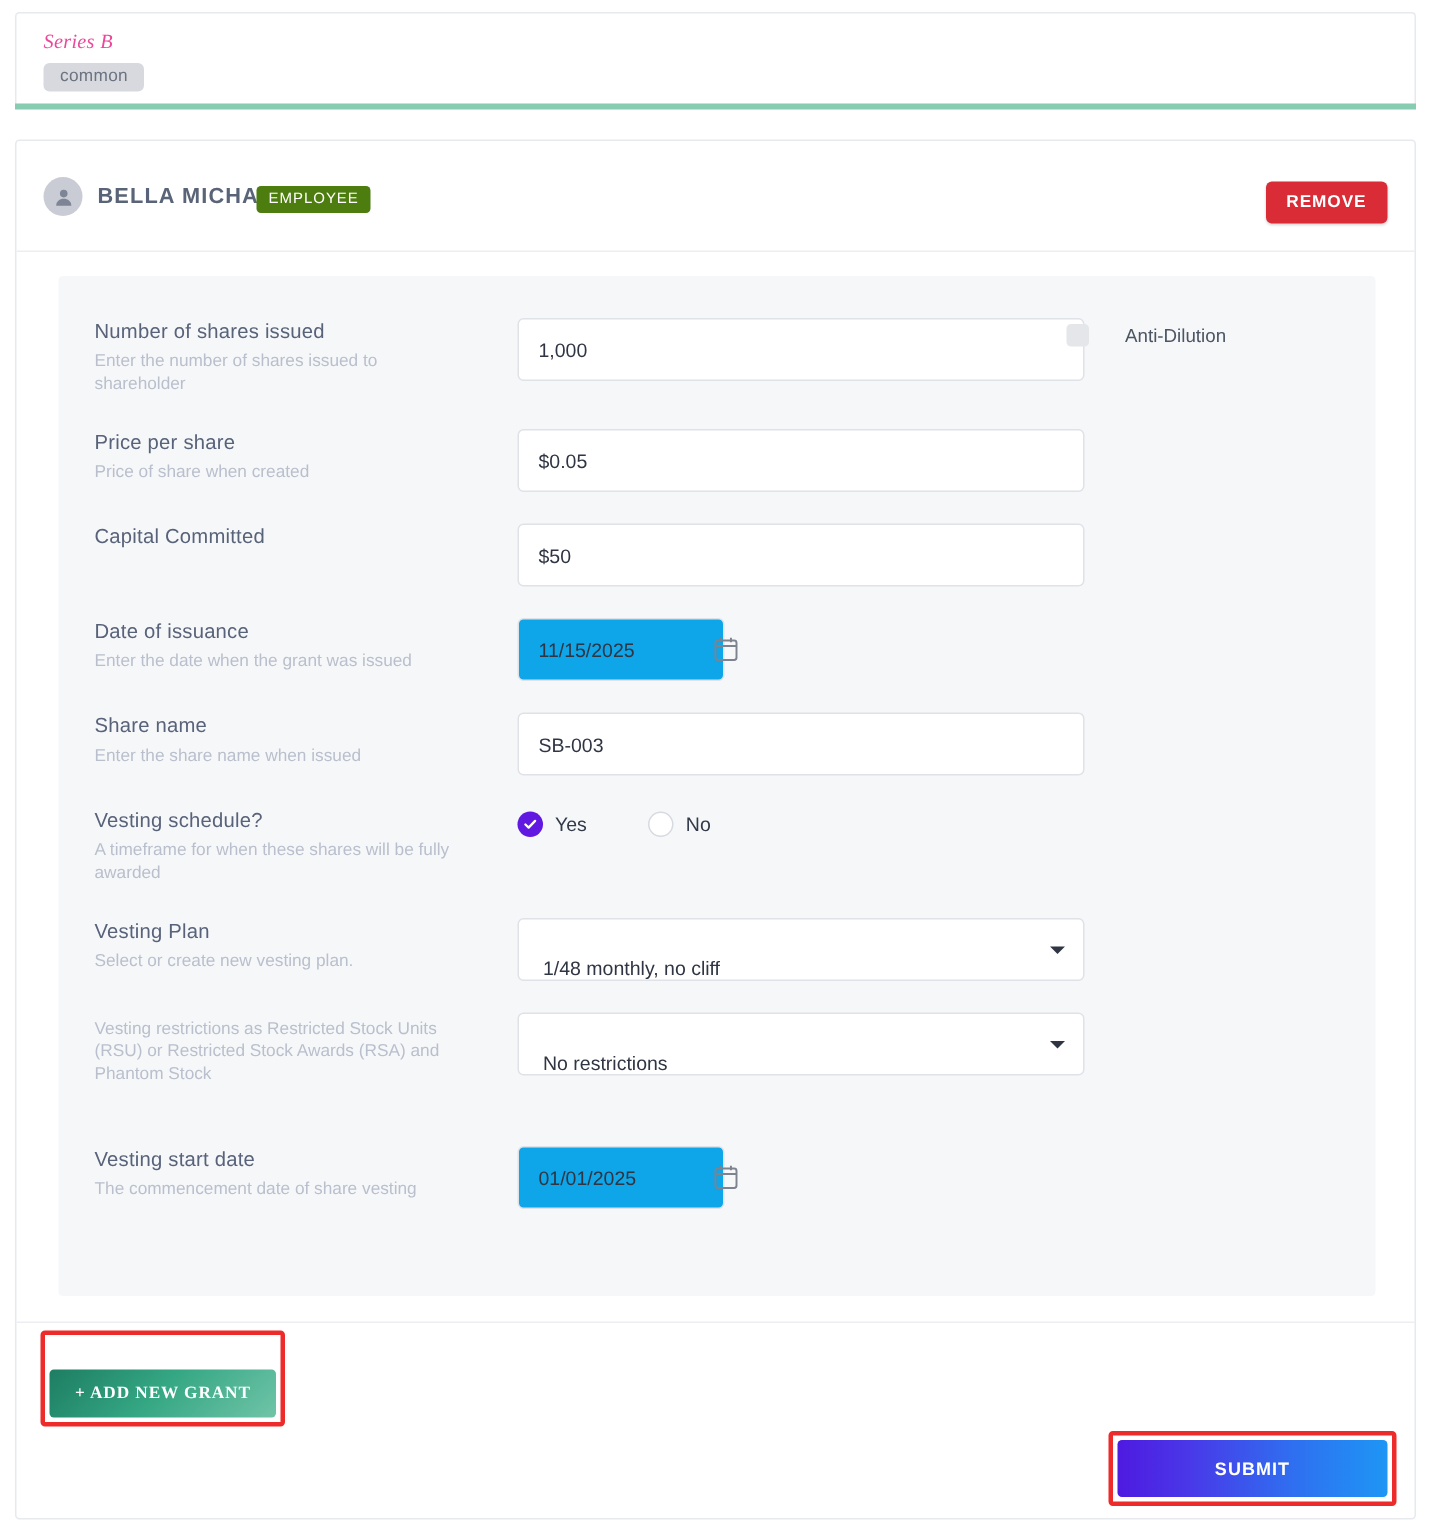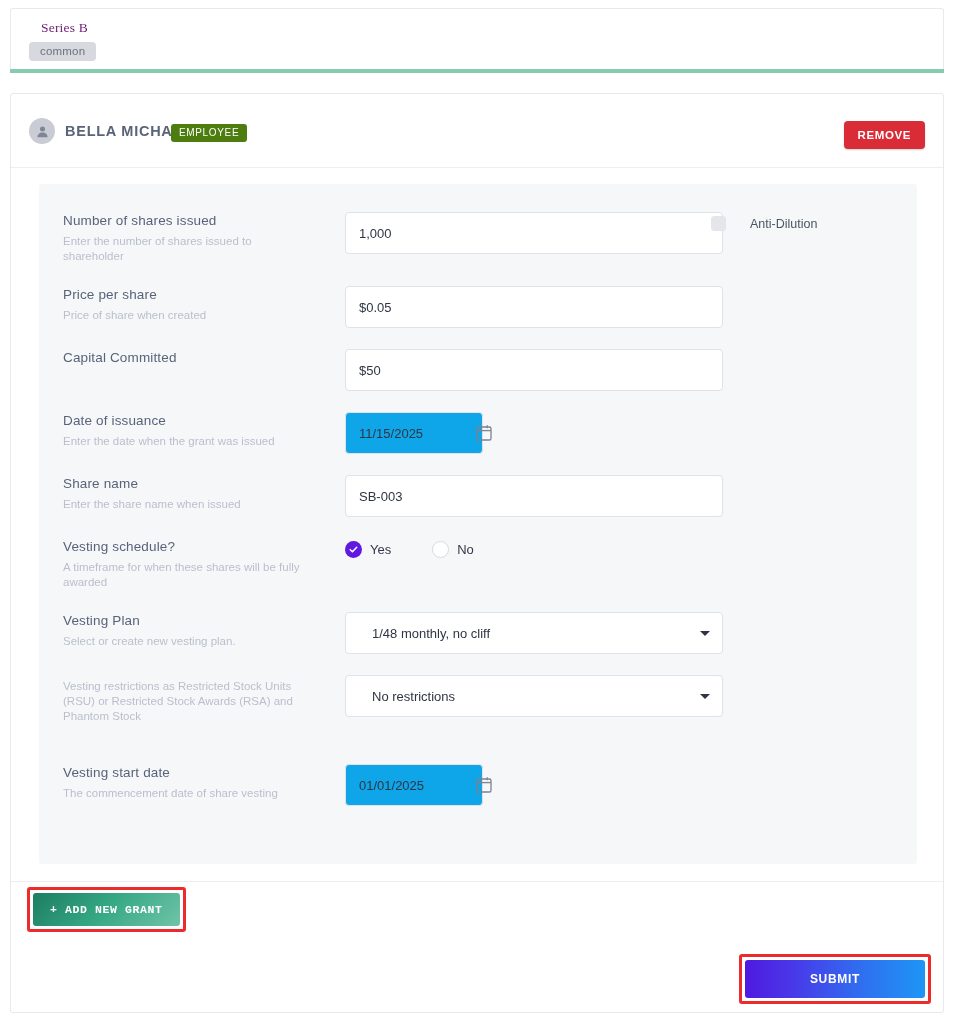--- a/index.html
+++ b/index.html
@@ -14,21 +14,21 @@
 
   
   .series-card {
     position: absolute; left: 10px; top: 8px; width: 934px; height: 62px;
     background: #ffffff; border: 1px solid #e7e9ed; border-bottom: none;
     border-radius: 3px 3px 0 0;
   }
   .series-title {
     position: absolute; left: 18px; top: 11px;
     font-family: "Liberation Serif", serif;
-    font-size: 13.5px; color: #701a75; letter-spacing: .2px; margin-left: 12px;
+    font-style: italic; font-size: 13.5px; color: #ec4899; letter-spacing: .2px;
   }
   .series-badge {
     position: absolute; left: 18px; top: 33px;
     background: #d7d9de; color: #6b7280;
     font-size: 11.5px; padding: 3px 11px 4px; border-radius: 4px;
     letter-spacing: .2px;
   }
   .series-underline {
     position: absolute; left: 10px; top: 69px; width: 934px; height: 4px;
     background: #87ccb0;
@@ -97,21 +97,21 @@
     font-family: "Liberation Sans", sans-serif;
     font-size: 13px; color: #2f3542; padding: 0 34px 0 13px; outline: none;
   }
   .cal-icon { position: absolute; right: 11px; top: 12px; pointer-events: none; }
 
   .select-wrap { position: relative; width: 378px; }
   .select-box {
     width: 378px; height: 42px; background: #ffffff;
     border: 1px solid #dfe2e7; border-radius: 4px;
     font-size: 13px; color: #2f3542;
-    display: flex; align-items: center; padding: 0 34px 0 26px;
+    display: flex; align-items: flex-end; padding: 0 34px 0 16px;
     cursor: pointer;
   }
   .caret {
     position: absolute; right: 13px; top: 19px; width: 0; height: 0;
     border-left: 5px solid transparent; border-right: 5px solid transparent;
     border-top: 5px solid #2f3542; pointer-events: none;
   }
 
   .anti-dil {
     position: absolute; left: 700px; top: 232px;
@@ -141,23 +141,23 @@
   }
   .add-grant-hl {
     position: absolute; left: 15px; top: 890px;
     border: 3px solid #ee2b2b; border-radius: 3px; padding: 3px;
     background: transparent;
   }
   .add-grant-btn {
     display: block;
     background: linear-gradient(135deg, #1d7d62 0%, #35a783 48%, #70c4a8 100%);
     color: #ffffff; border: none; border-radius: 3px;
-    font-family: Liberation Mono, monospace;
+    font-family: Liberation Serif, serif;
     font-size: 11.5px; font-weight: bold; letter-spacing: .6px;
-    padding: 10px 17px; cursor: pointer;
+    padding: 10px 17px; cursor: pointer; margin-top: 20px;
   }
   .submit-hl {
     position: absolute; left: 738px; top: 955px;
     border: 3px solid #ee2b2b; border-radius: 3px; padding: 3px;
     background: transparent;
   }
   .submit-btn {
     display: block; width: 180px;
     background: linear-gradient(90deg, #4e1ae0 0%, #4a36e8 25%, #2f6ff0 65%, #1e96f5 100%);
     color: #ffffff; border: none; border-radius: 3px;

